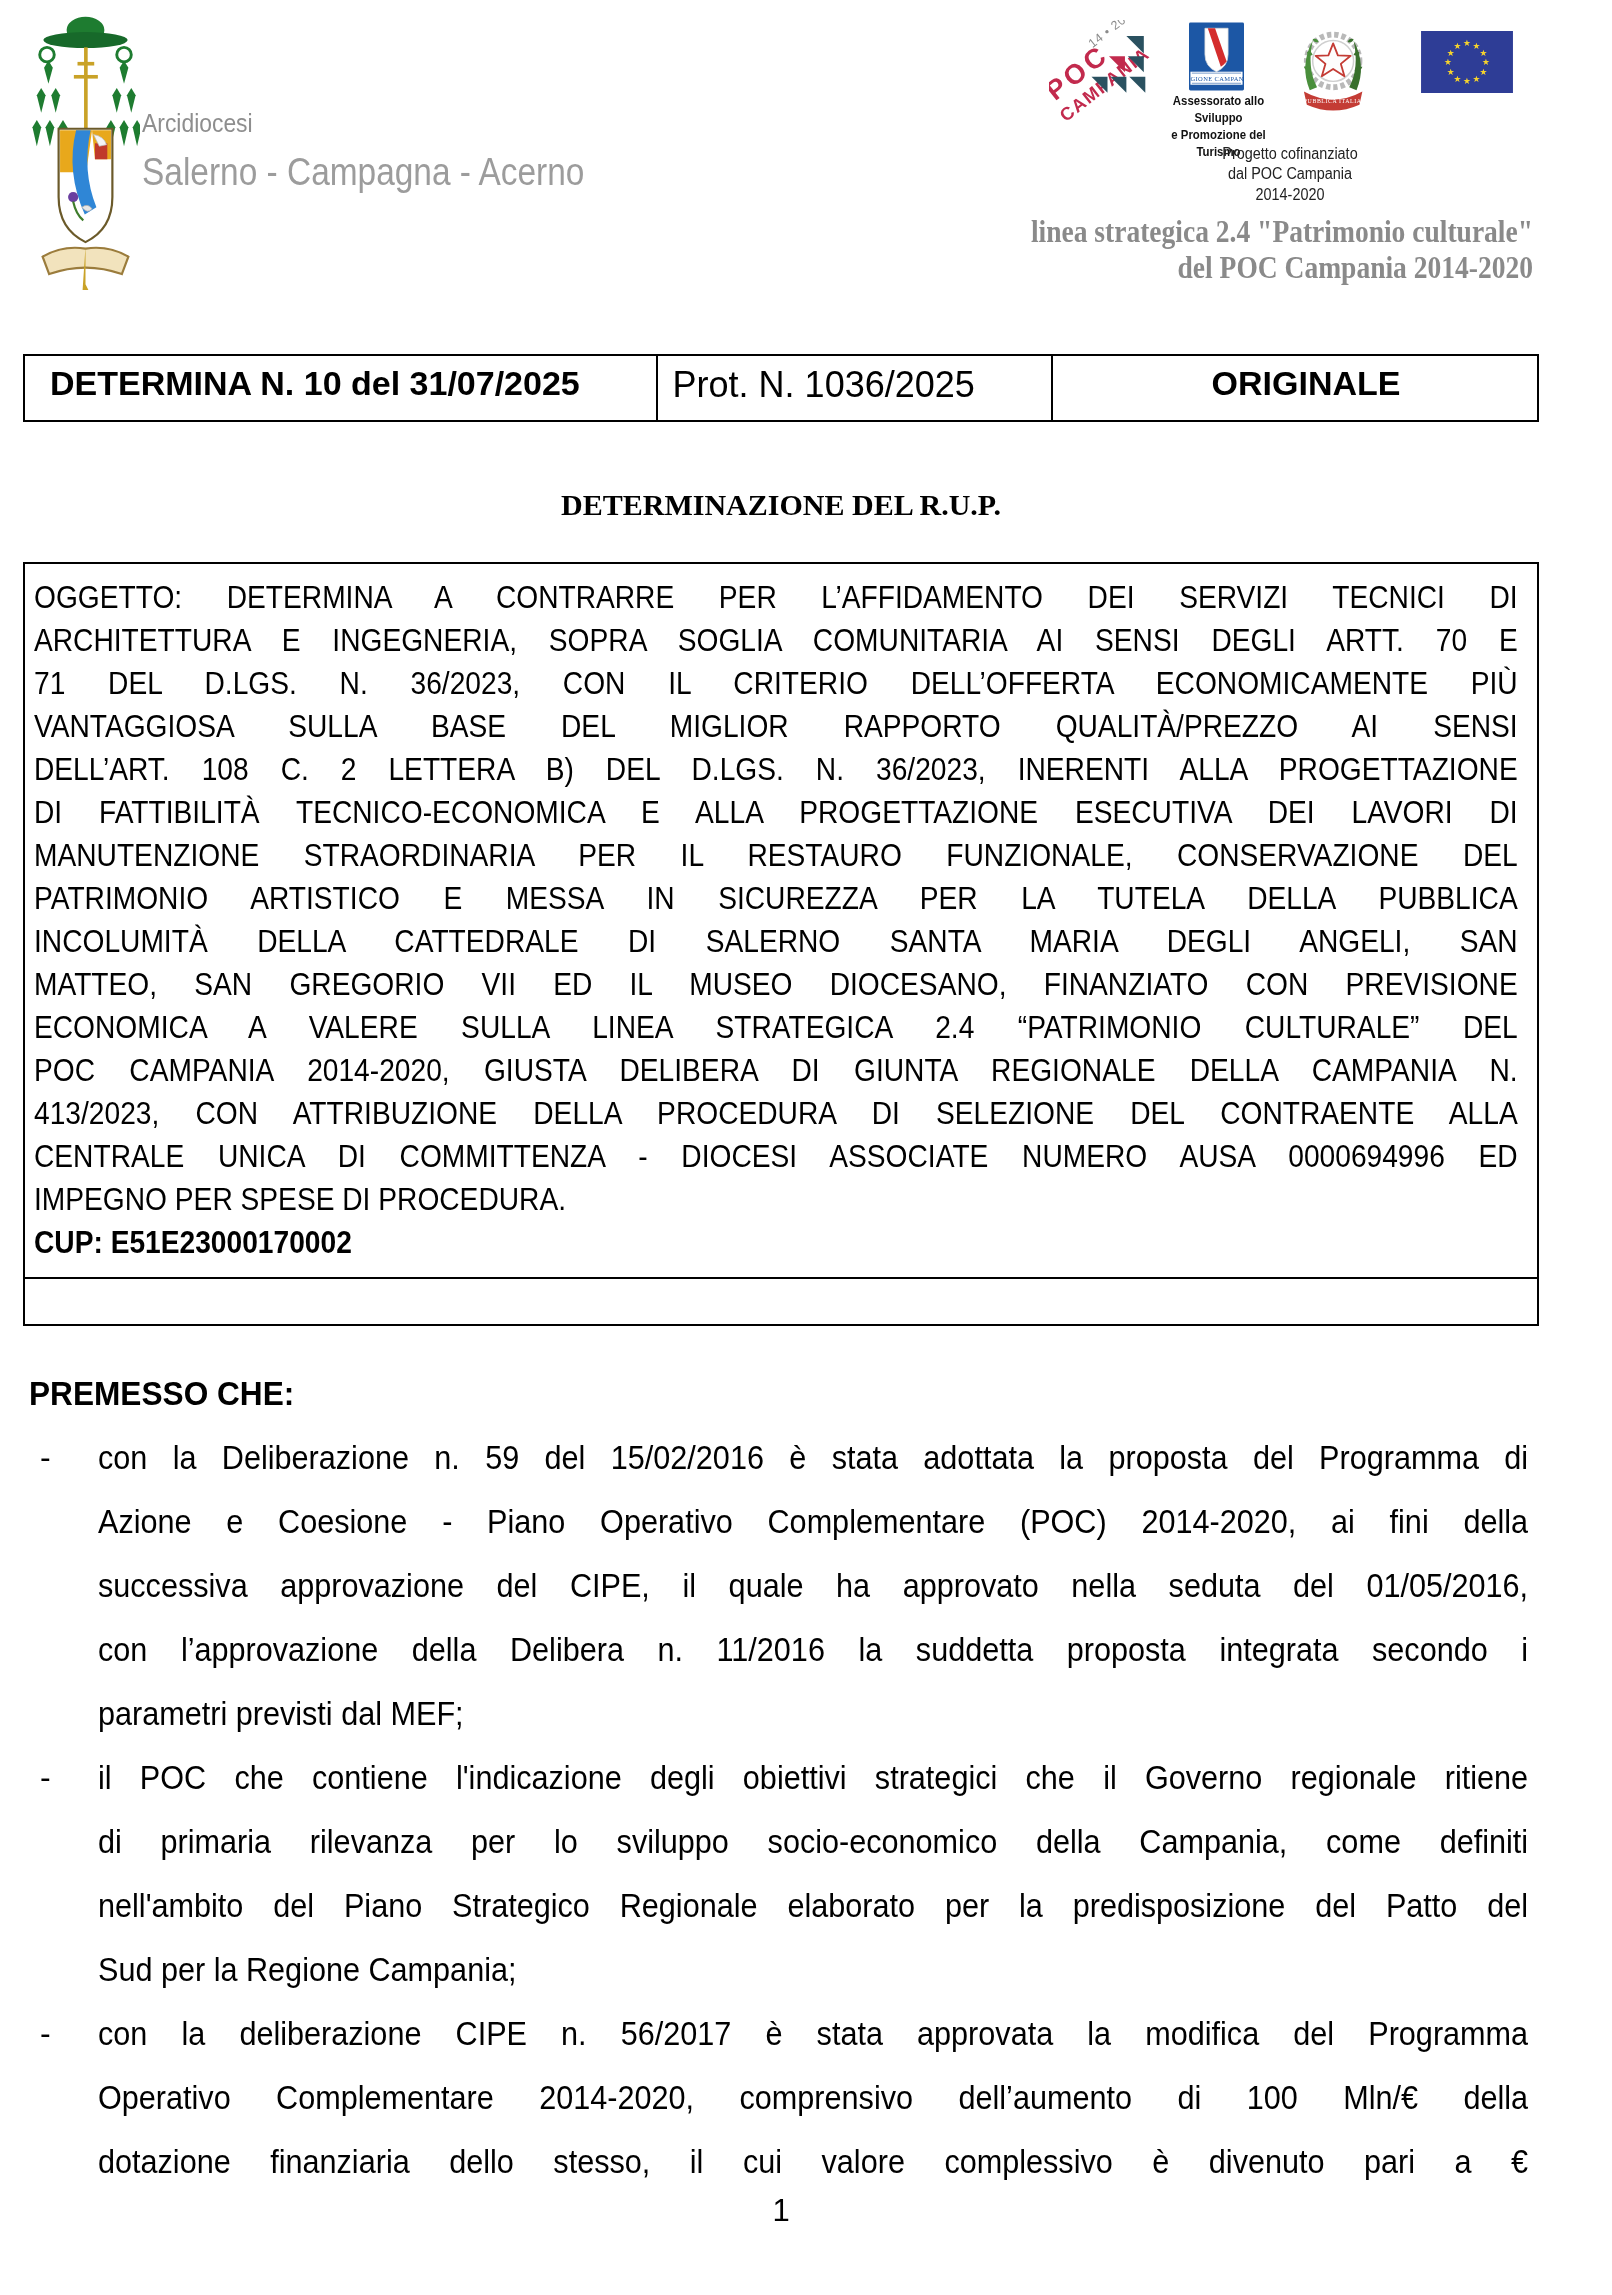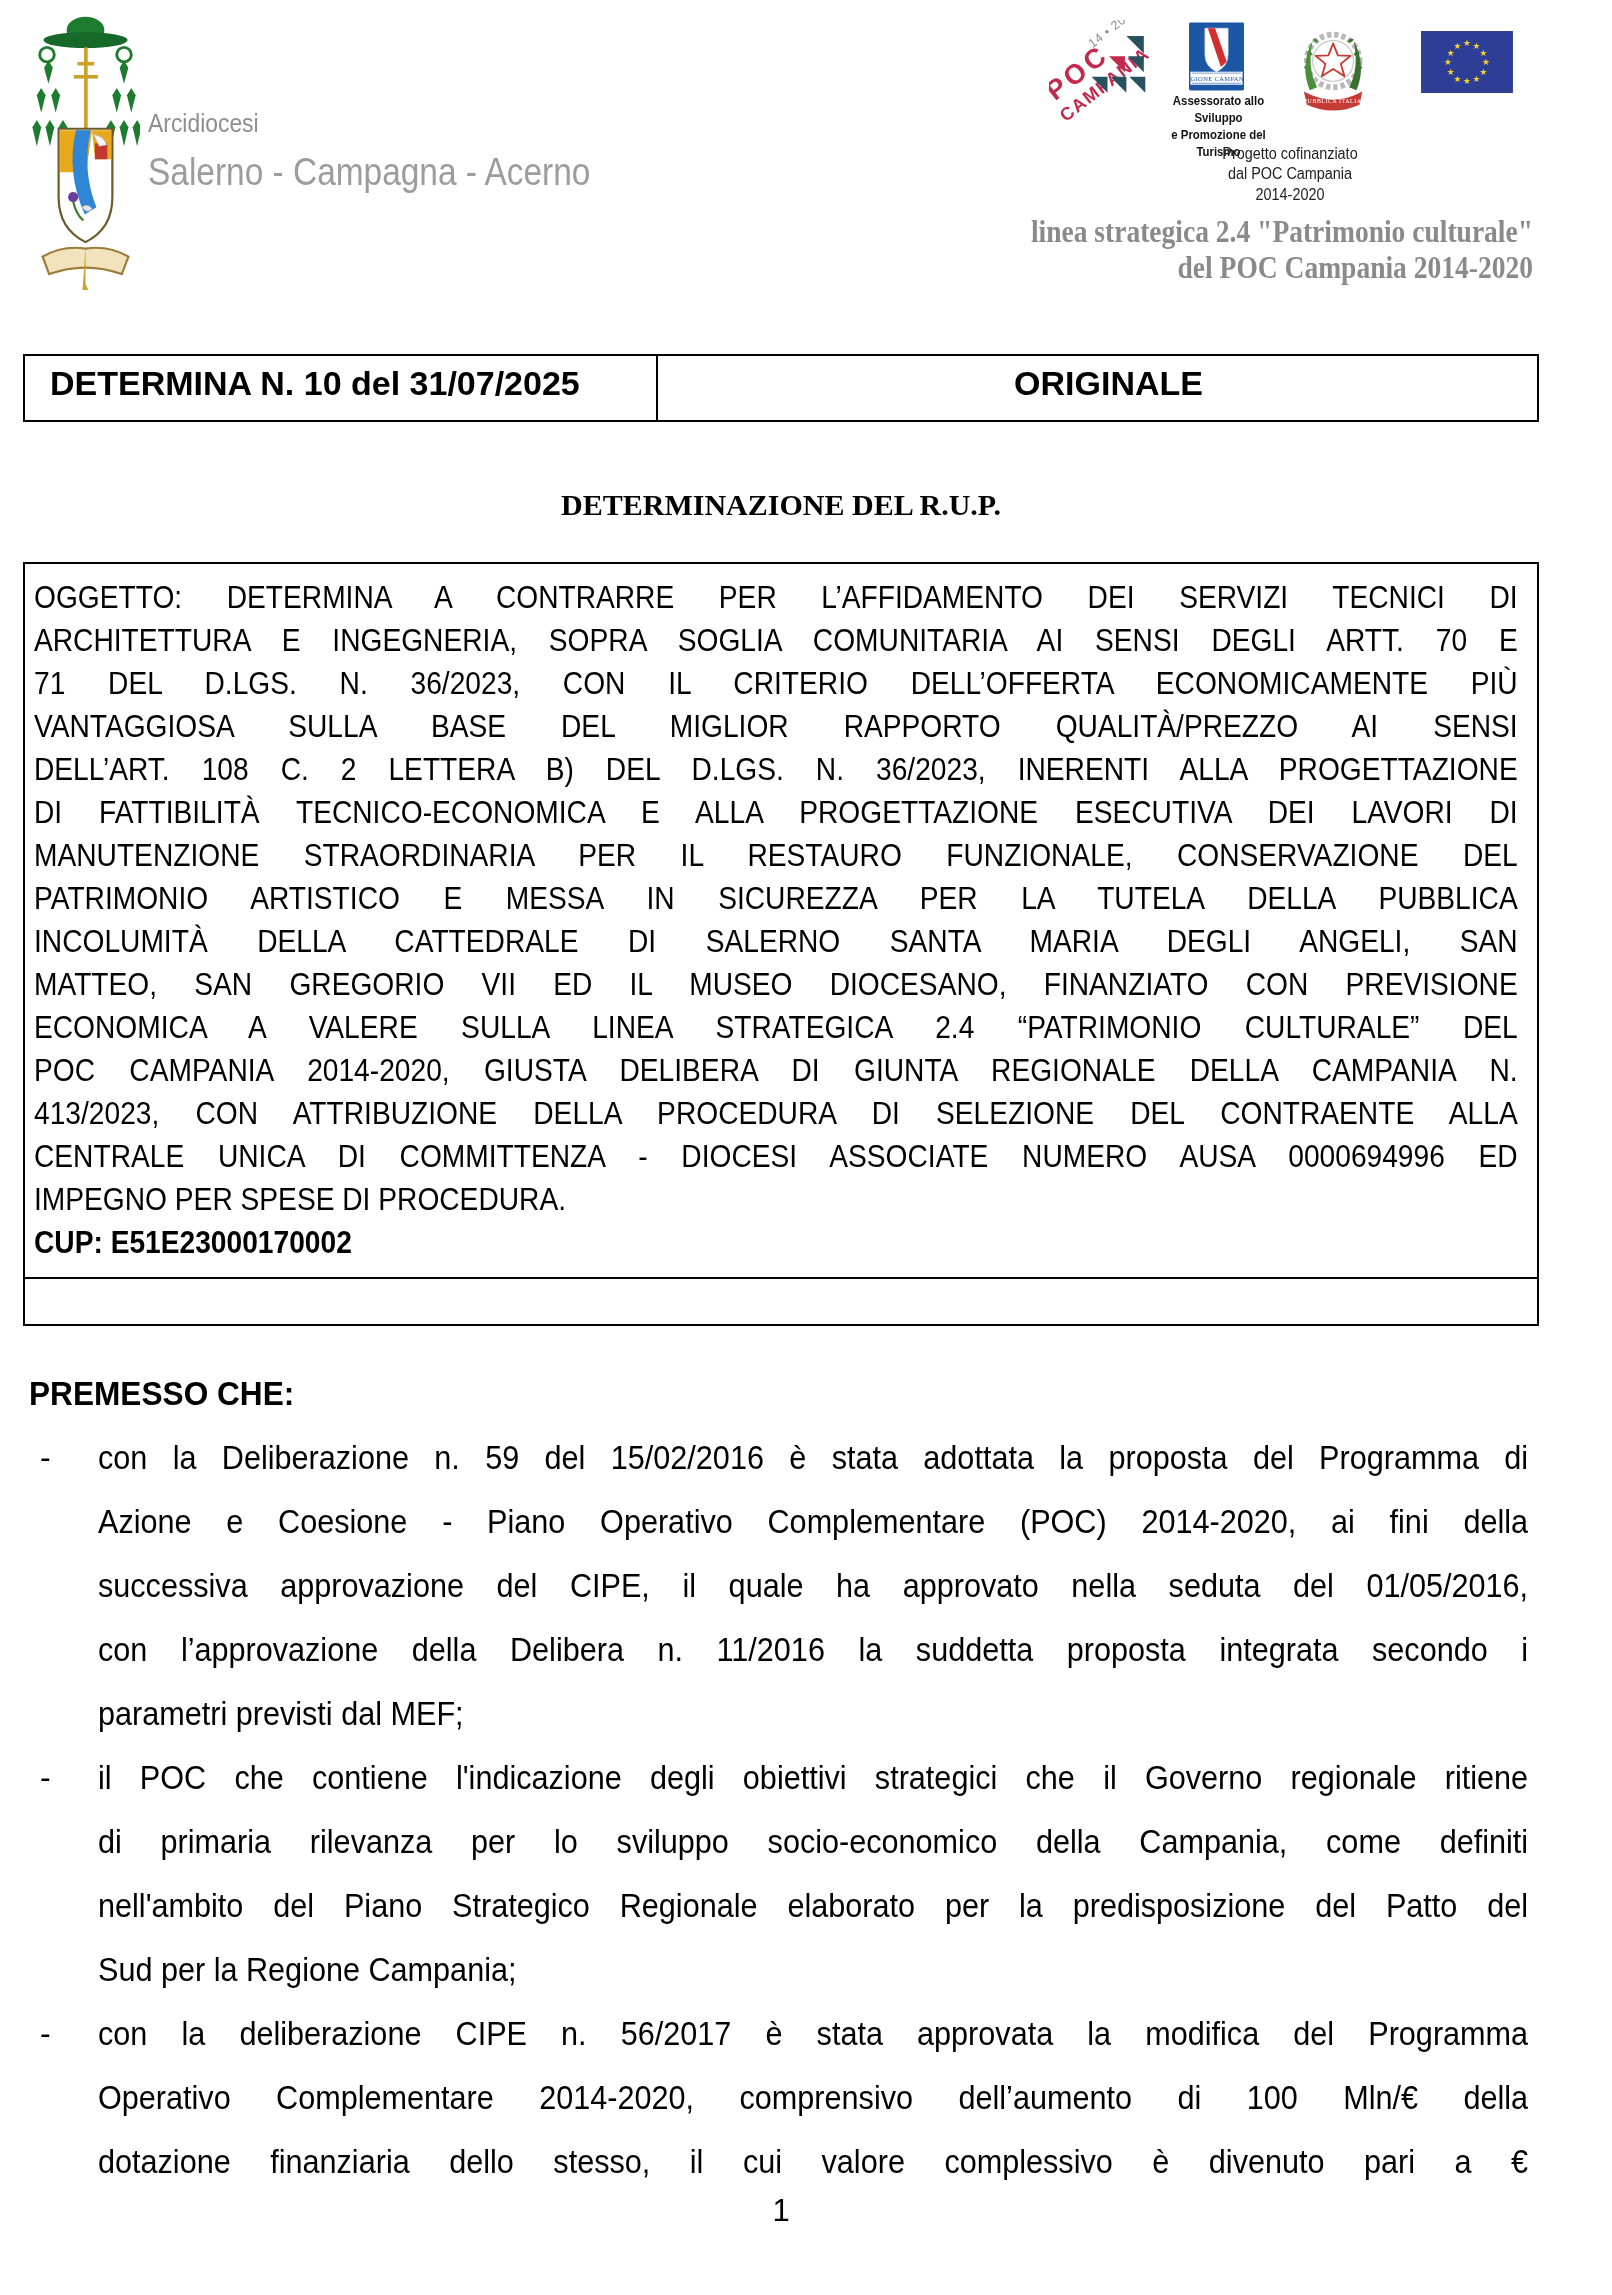--- a/index.html
+++ b/index.html
@@ -2,21 +2,21 @@
 <html style="font-size:11.7px"><head>
 <meta charset="utf-8">
 <style>
   html,body { margin:0; padding:0; background:#ffffff; }
   .page {
     position:relative; width:1613px; height:2295px; background:#ffffff;
     font-family:"Liberation Sans", sans-serif; color:#000; overflow:hidden;
   }
   
   .crest { position:absolute; left:31px; top:5.8px; width:109px; height:292px; }
-  .diocese-name { position:absolute; left:148px; top:108px; color:#8e8e8e; }
+  .diocese-name { position:absolute; left:142px; top:108px; color:#8e8e8e; }
   .diocese-name .l1 { font-size:26px; transform:scaleX(0.88); transform-origin:0 0; white-space:nowrap; }
   .diocese-name .l2 { font-size:38px; color:#9c9c9c; margin-top:11.7px; transform:scaleX(0.88); transform-origin:0 0; white-space:nowrap; }
   .poc-logo { position:absolute; left:1049px; top:20.4px; width:117px; height:109px; }
   .regione-logo { position:absolute; left:1189px; top:22px; width:55px; height:69px; }
   .regione-caption { position:absolute; left:1151px; top:93px; width:135px; text-align:center;
     font-weight:bold; font-size:12.4px; line-height:17px; color:#111; transform:scaleX(0.92); transform-origin:50% 0; }
   .italy-emblem { position:absolute; left:1295px; top:20.4px; width:77px; height:95px; }
   .eu-flag { position:absolute; left:1421px; top:31px; width:92px; height:62px; }
   .cofinance { position:absolute; left:1195px; top:144px; width:190px; text-align:center;
     font-size:16px; line-height:20.4px; color:#222; transform:scaleX(0.9); transform-origin:50% 0; }
@@ -176,20 +176,21 @@
 
   <div class="strategy">
     <div class="sline">linea strategica 2.4 "Patrimonio culturale"</div>
     <div class="sline">del POC Campania 2014-2020</div>
   </div>
 
   <div class="content">
 
     <div class="det-table">
       <div class="det-cell det-c1">DETERMINA N. 10 del 31/07/2025</div>
+      <div class="det-cell det-c2">Prot. N. 1036/2025</div>
       <div class="det-cell det-c3">ORIGINALE</div>
     </div>
 
     <div class="main-title">DETERMINAZIONE DEL R.U.P.</div>
 
     <div class="oggetto-box">
       <div class="oggetto-row1">
         <div class="cond-ogg">
           <div class="jline">OGGETTO: DETERMINA A CONTRARRE PER L’AFFIDAMENTO DEI SERVIZI TECNICI DI</div>
           <div class="jline">ARCHITETTURA E INGEGNERIA, SOPRA SOGLIA COMUNITARIA AI SENSI DEGLI ARTT. 70 E</div>

